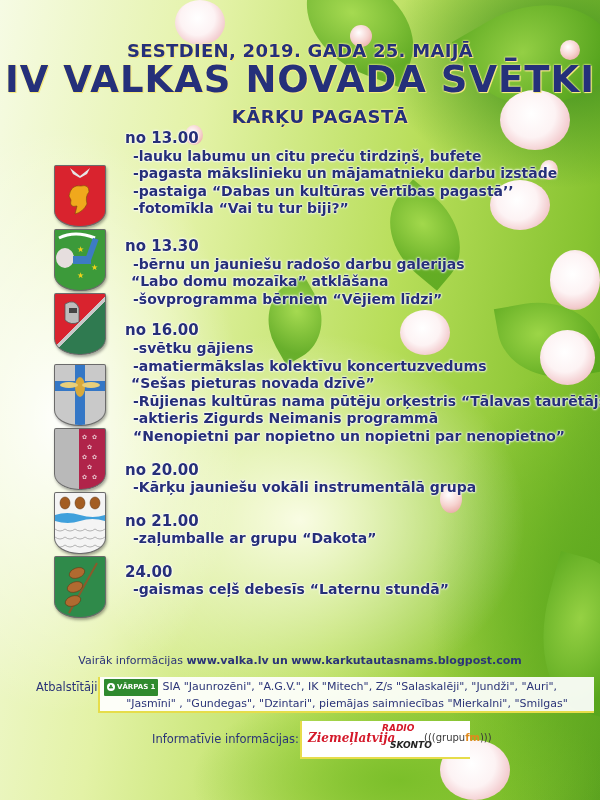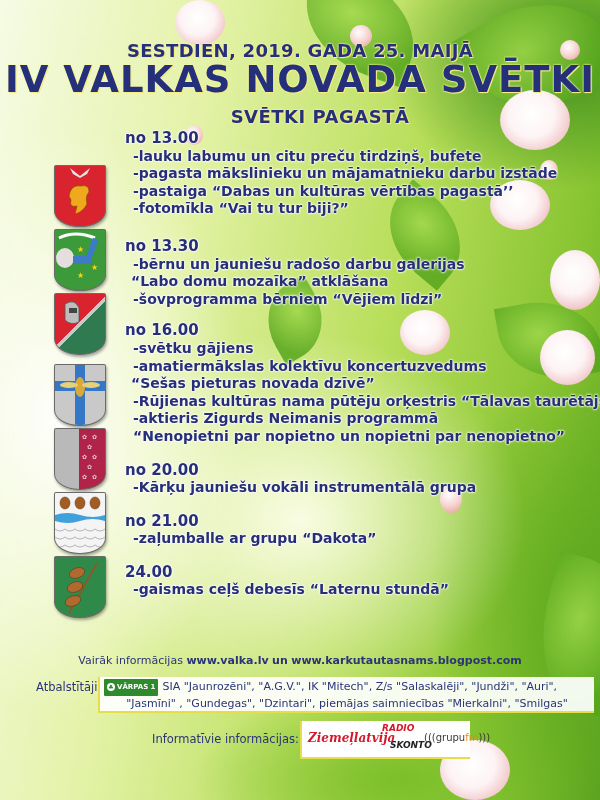--- a/index.html
+++ b/index.html
@@ -46,21 +46,21 @@
   .varpas { display: inline-block; background: #2f8a2e; color: #fff; font-size: 7px; font-weight: bold; padding: 1px 3px; margin-right: 4px; vertical-align: 1px; border-radius: 1px; }
   .varpas .tree { display:inline-block; width:8px; height:8px; border-radius:50%; background:#fff; color:#2f8a2e; font-size:6px; line-height:8px; text-align:center; margin-right:2px; }
   .sponsors-text2 { display: block; text-align: center; }
 
   .media-label { position: absolute; left: 152px; top: 732px; font-size: 11.5px; color: #2b3478; }
   .media-box { position: absolute; left: 300px; top: 721px; width: 168px; height: 36px; background: #fff; border-left: 2px solid #e6dd4a; border-bottom: 2px solid #e6dd4a; }
   .ziemel { position: absolute; left: 6px; top: 10px; color: #d4182a; font-family: "DejaVu Serif", serif; font-style: italic; font-weight: bold; font-size: 12px; }
   .radio { position: absolute; left: 80px; top: 2px; font-size: 9px; color: #d4182a; font-style: italic; font-weight: bold; }
   .skonto { position: absolute; left: 88px; top: 19px; font-size: 9px; color: #222; font-style: italic; font-weight: bold; }
   .superfm { position: absolute; left: 122px; top: 11px; font-size: 10px; color: #3a3a3a; white-space: nowrap; }
-  .superfm .fm { color: #e08a1e; }
+  .superfm .fm { color: #e08a1e; font-weight: bold; }
 </style>
 </head>
 <body>
 
 <div class="deco leaf" style="left:300px;top:-20px;width:120px;height:90px;transform:rotate(20deg);"></div>
 <div class="deco leaf" style="left:470px;top:0px;width:140px;height:110px;transform:rotate(-30deg);"></div>
 <div class="deco leaf" style="left:380px;top:200px;width:90px;height:70px;transform:rotate(40deg);"></div>
 <div class="deco leaf" style="left:500px;top:300px;width:100px;height:80px;transform:rotate(-10deg);"></div>
 <div class="deco leaf" style="left:540px;top:560px;width:90px;height:150px;transform:rotate(15deg);"></div>
 <div class="deco leaf" style="left:260px;top:290px;width:70px;height:60px;transform:rotate(60deg);"></div>
@@ -72,21 +72,21 @@
 <div class="deco blossom" style="left:400px;top:310px;width:50px;height:45px;"></div>
 <div class="deco blossom" style="left:440px;top:740px;width:70px;height:60px;"></div>
 <div class="deco bud" style="left:350px;top:25px;width:22px;height:22px;"></div>
 <div class="deco bud" style="left:560px;top:40px;width:20px;height:20px;"></div>
 <div class="deco bud" style="left:540px;top:160px;width:18px;height:20px;"></div>
 <div class="deco bud" style="left:440px;top:485px;width:22px;height:28px;"></div>
 <div class="deco bud" style="left:185px;top:125px;width:18px;height:20px;"></div>
 
 <div class="header date-line">SESTDIEN, 2019. GADA 25. MAIJĀ</div>
 <div class="header title-line">IV VALKAS NOVADA SVĒTKI</div>
-<div class="header place-line" style="width:400px;">SVĒTKI PAGASTĀ</div>
+<div class="header place-line" style="width:400px;">KĀRĶU PAGASTĀ</div>
 
 <div class="shield" style="top:165px;background:#d9232e;">
   <svg width="50" height="60" viewBox="0 0 50 60">
     <path d="M15 2 L25 10 L35 2 L32 8 L25 12 L18 8 Z" fill="#e5e5e5"></path>
     <path d="M14 30 Q16 18 26 20 Q34 18 34 26 Q30 30 32 38 Q28 46 20 48 L22 40 Q14 42 16 34 Z" fill="#f0a81c" stroke="#7a4a0a" stroke-width=".6"></path>
   </svg>
 </div>
 <div class="shield" style="top:229px;background:#3c9a3a;">
   <svg width="50" height="60" viewBox="0 0 50 60">
     <path d="M4 8 Q20 0 40 8" stroke="#fff" stroke-width="3" fill="none"></path>

